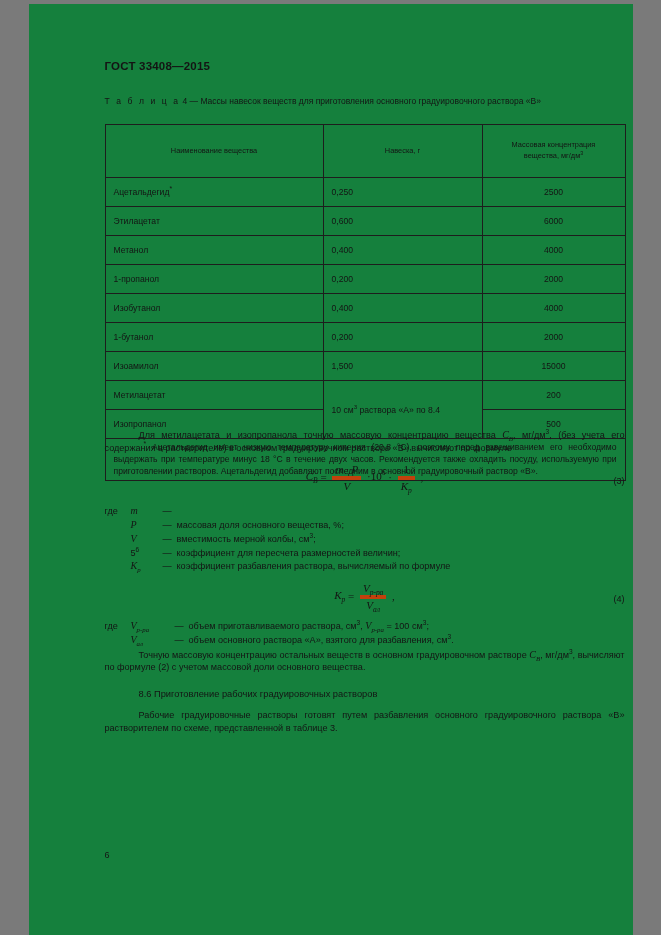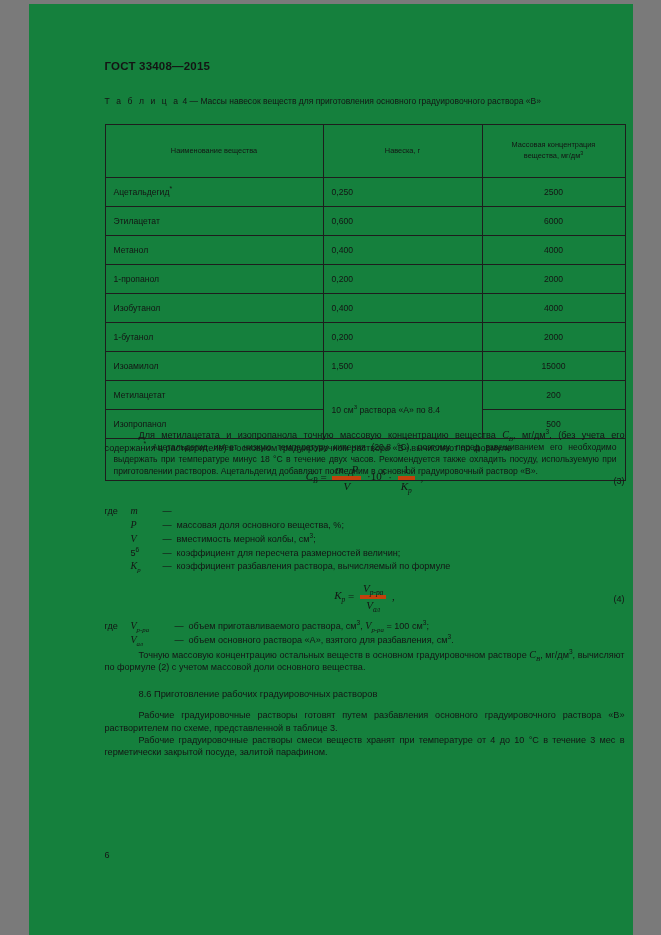--- a/index.html
+++ b/index.html
@@ -368,19 +368,18 @@
         <span class="wtext2"><span>объем основного раствора «А», взятого для разбавления, см</span><sup class="sup">3</sup><span>.</span></span>
       </div>
     </div>
 
     <p class="just"><span>Точную массовую концентрацию остальных веществ в основном градуировочном растворе </span><span class="ital" style="font-family:'Liberation Serif',serif;font-size:10px"><span>C</span><span class="sub">В</span></span><span>, мг/дм</span><sup class="sup">3</sup><span>, вычисляют по формуле (2) с учетом массовой доли основного вещества.</span></p>
 
 
     <div class="sec-head">8.6 Приготовление рабочих градуировочных растворов</div>
 
     <p class="just">Рабочие градуировочные растворы готовят путем разбавления основного градуировочного раствора «В» растворителем по схеме, представленной в таблице 3.</p>
-    <p class="just">Рабочие градуировочные растворы смеси веществ хранят при температуре от 4 до 10 °С в течение 3 мес в герметически закрытой посуде, залитой парафином.</p>
 
   </div>
 
   <div class="page-no">6</div>
 
 </div>
 
 </body></html>

